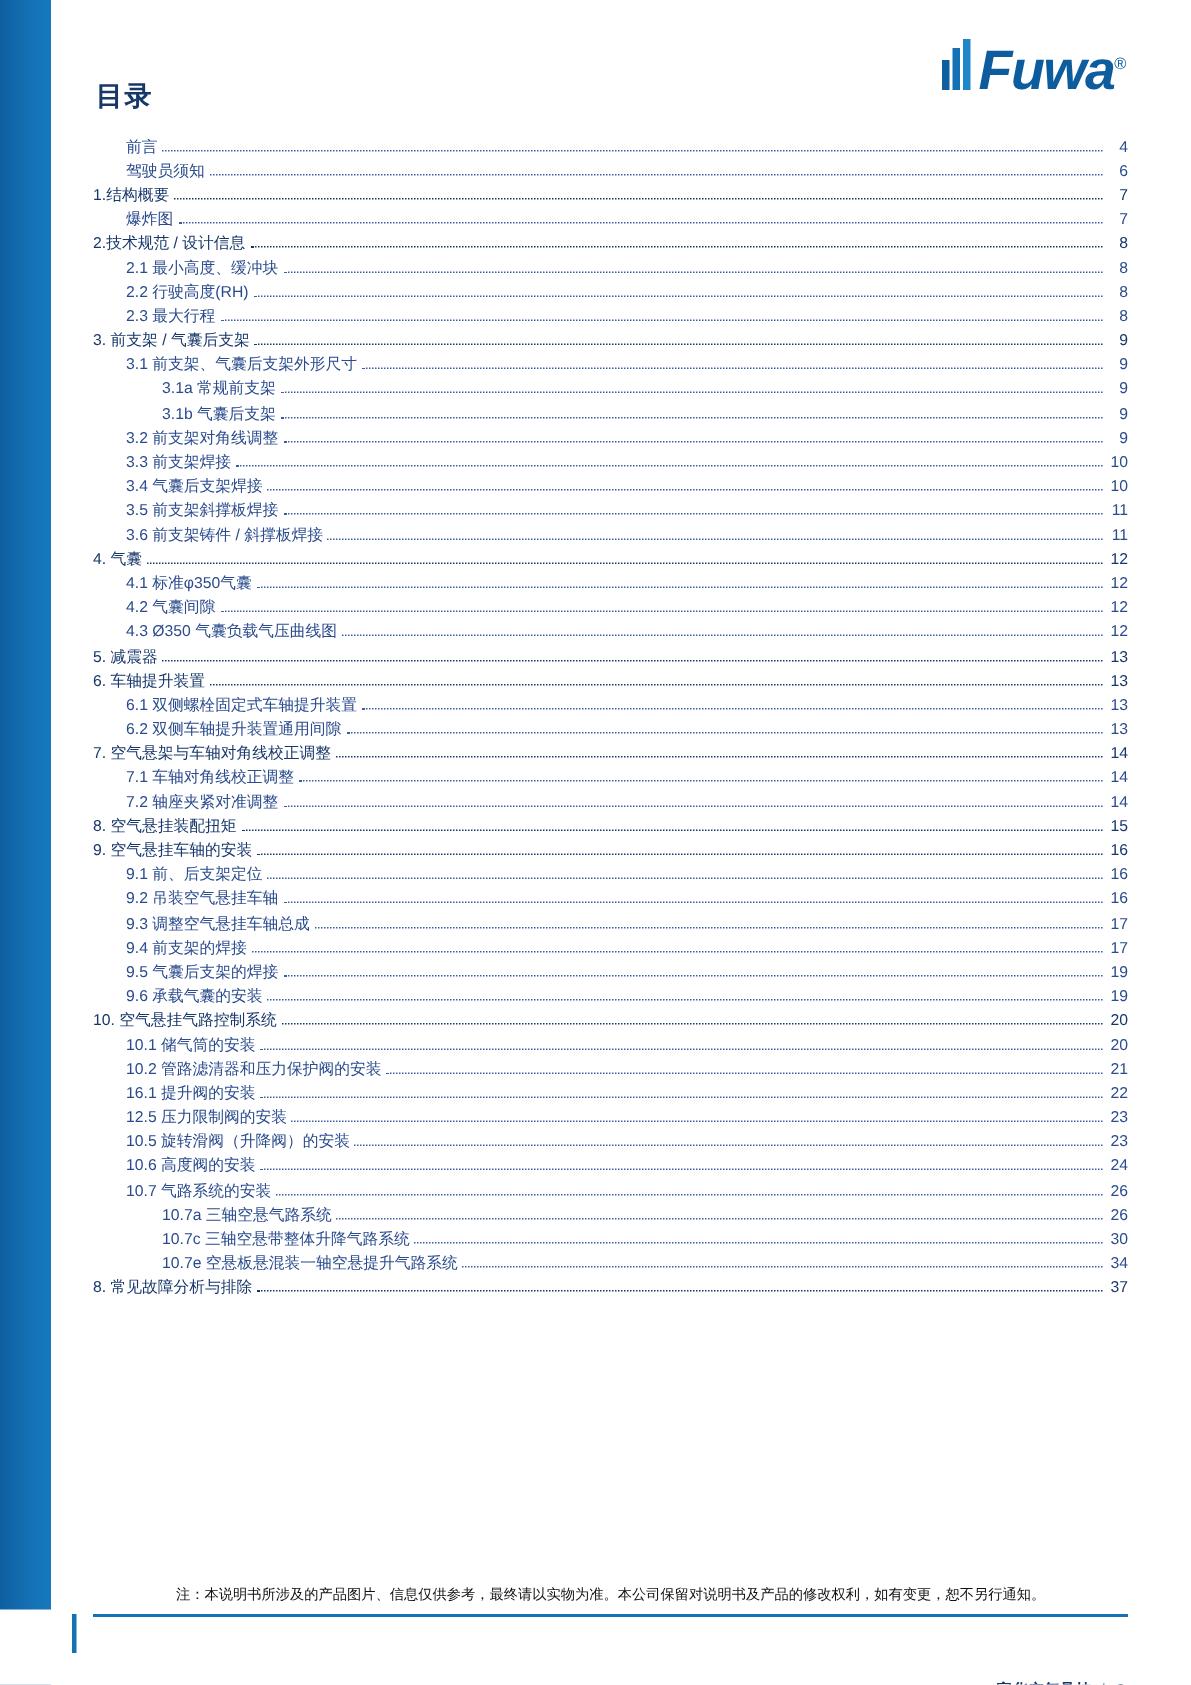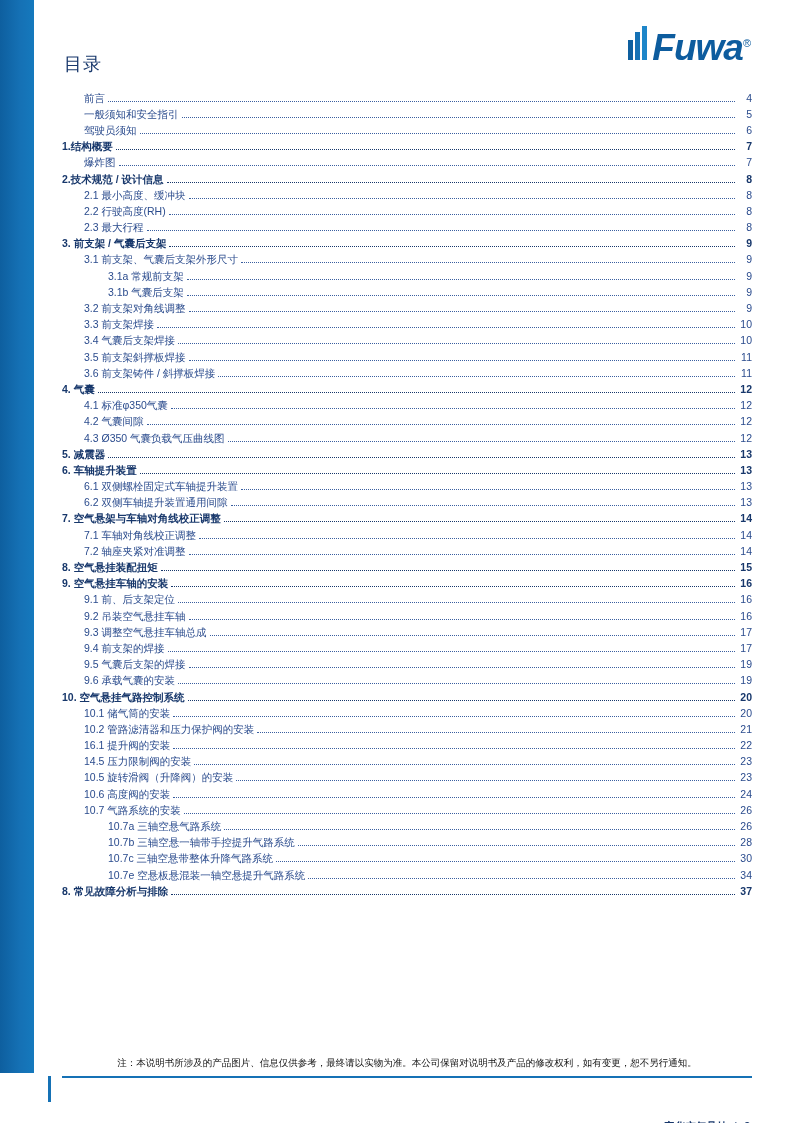--- a/index.html
+++ b/index.html
@@ -94,21 +94,21 @@
     font-style: normal;
     font-weight: normal;
   }
 
   
   .doc-title {
     position: absolute;
     left: 64px;
     top: 52px;
     font-size: 18px;
-    font-weight: normal;
+    font-weight: bold;
     color: #17376b;
     letter-spacing: 1px;
   }
 
   
   .toc {
     position: absolute;
     left: 62px;
     top: 90px;
     width: 690px;
@@ -130,21 +130,21 @@
     border-bottom: 1px dotted #3a5fa0;
     margin: 0 3px 2px 3px;
     height: 6px;
   }
   .toc-row .page-num {
     flex: 0 0 auto;
     text-align: right;
     min-width: 14px;
   }
   .toc-row.lvl-bold {
-    font-weight: bold;
+    font-weight: normal;
     color: #17376b;
   }
   .toc-row.lvl-bold .dots { border-bottom-color: #17376b; }
   .toc-row.indent-1 { padding-left: 22px; }
   .toc-row.indent-2 { padding-left: 46px; }
 
   
   .note {
     position: absolute;
     left: 62px;
@@ -197,25 +197,20 @@
 
   <div class="doc-title">目录</div>
 
   <div class="toc" id="toc-container">
       <div class="toc-row indent-1">
         <span class="label">前言</span>
         <span class="dots"></span>
         <span class="page-num">4</span>
       </div>
       <div class="toc-row indent-1">
-        <span class="label">一般须知和安全指引</span>
-        <span class="dots"></span>
-        <span class="page-num">5</span>
-      </div>
-      <div class="toc-row indent-1">
         <span class="label">驾驶员须知</span>
         <span class="dots"></span>
         <span class="page-num">6</span>
       </div>
       <div class="toc-row lvl-bold">
         <span class="label">1.结构概要</span>
         <span class="dots"></span>
         <span class="page-num">7</span>
       </div>
       <div class="toc-row indent-1">
@@ -397,21 +392,21 @@
         <span class="label">10.2 管路滤清器和压力保护阀的安装</span>
         <span class="dots"></span>
         <span class="page-num">21</span>
       </div>
       <div class="toc-row indent-1">
         <span class="label">16.1 提升阀的安装</span>
         <span class="dots"></span>
         <span class="page-num">22</span>
       </div>
       <div class="toc-row indent-1">
-        <span class="label">14.5 压力限制阀的安装</span>
+        <span class="label">12.5 压力限制阀的安装</span>
         <span class="dots"></span>
         <span class="page-num">23</span>
       </div>
       <div class="toc-row indent-1">
         <span class="label">10.5 旋转滑阀（升降阀）的安装</span>
         <span class="dots"></span>
         <span class="page-num">23</span>
       </div>
       <div class="toc-row indent-1">
         <span class="label">10.6 高度阀的安装</span>
@@ -420,25 +415,20 @@
       </div>
       <div class="toc-row indent-1">
         <span class="label">10.7 气路系统的安装</span>
         <span class="dots"></span>
         <span class="page-num">26</span>
       </div>
       <div class="toc-row indent-2">
         <span class="label">10.7a 三轴空悬气路系统</span>
         <span class="dots"></span>
         <span class="page-num">26</span>
-      </div>
-      <div class="toc-row indent-2">
-        <span class="label">10.7b 三轴空悬一轴带手控提升气路系统</span>
-        <span class="dots"></span>
-        <span class="page-num">28</span>
       </div>
       <div class="toc-row indent-2">
         <span class="label">10.7c 三轴空悬带整体升降气路系统</span>
         <span class="dots"></span>
         <span class="page-num">30</span>
       </div>
       <div class="toc-row indent-2">
         <span class="label">10.7e 空悬板悬混装一轴空悬提升气路系统</span>
         <span class="dots"></span>
         <span class="page-num">34</span>

